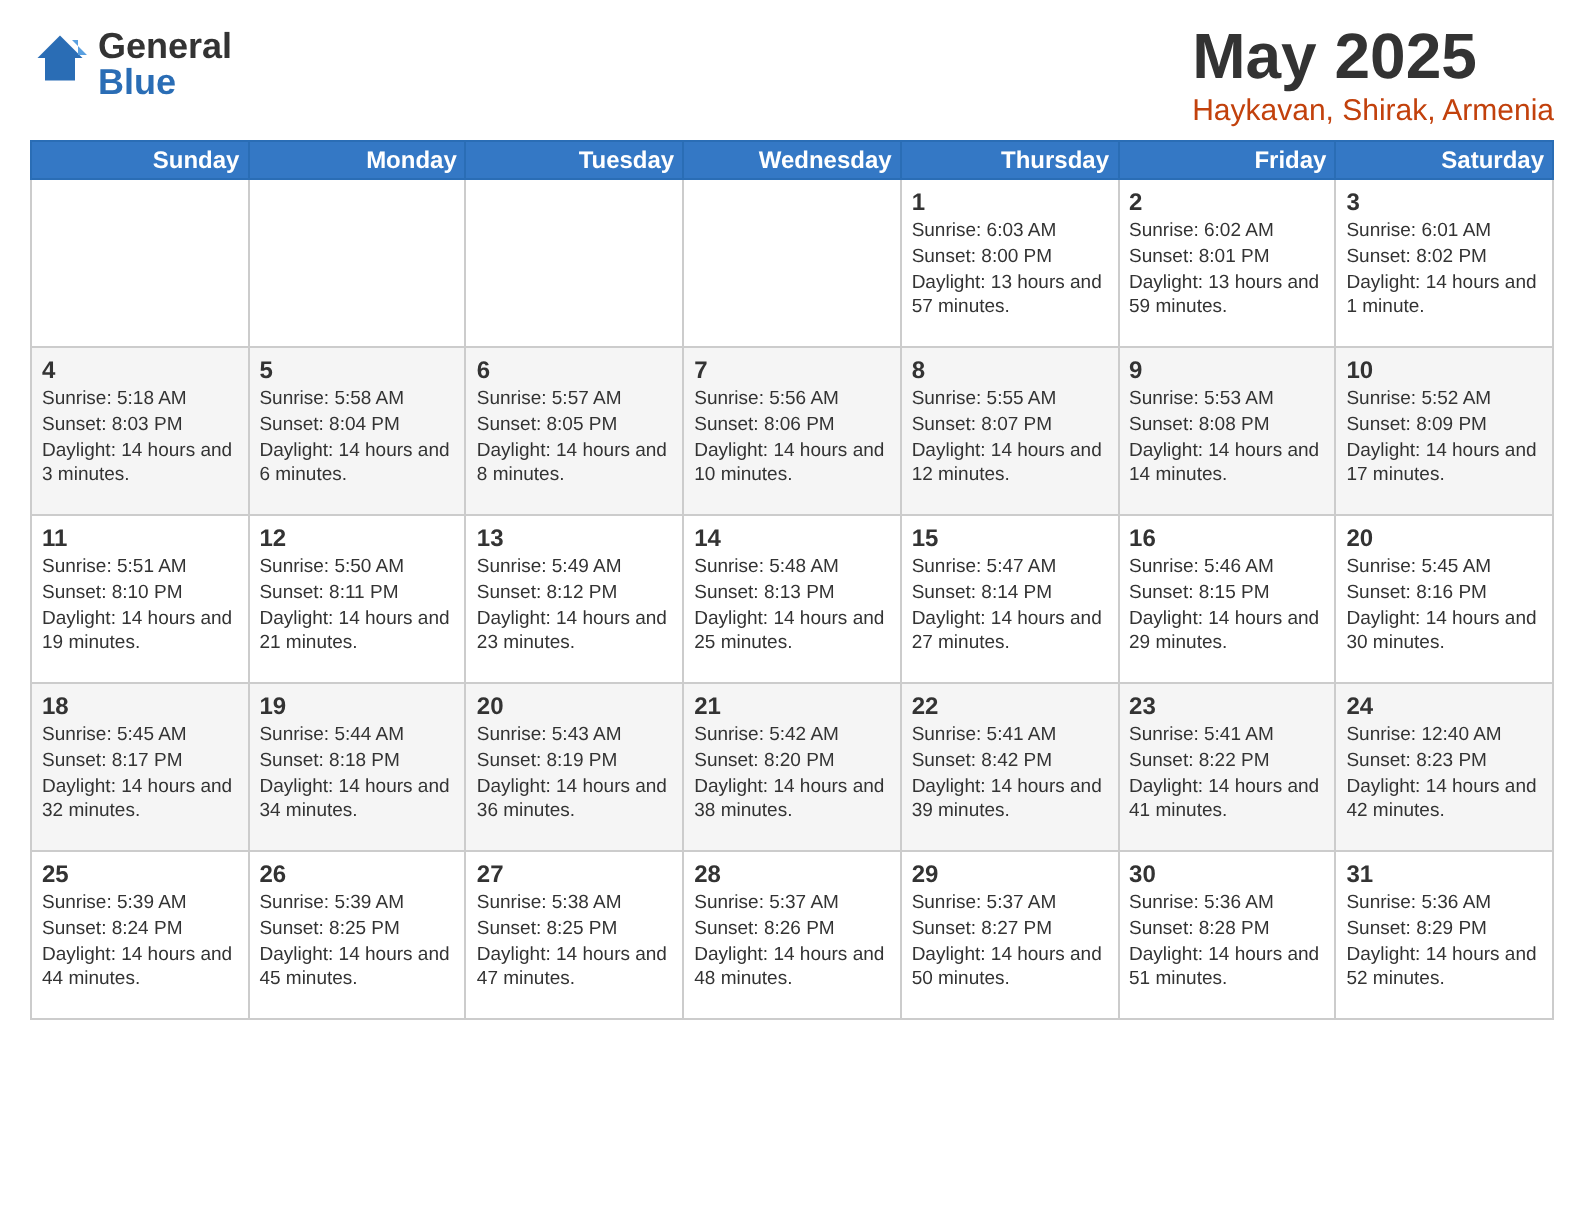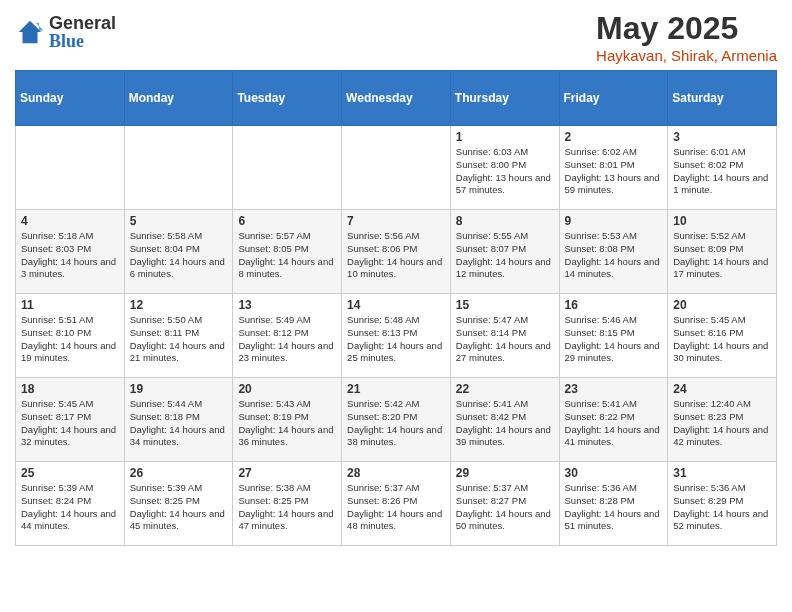--- a/index.html
+++ b/index.html
@@ -16,32 +16,31 @@
       padding: 10px 15px;
     }
     .header {
       display: flex;
       justify-content: space-between;
       align-items: flex-start;
       margin-bottom: 6px;
     }
     .logo {
       display: flex;
-      align-items: center;
       margin-top: 4px;
     }
     .logo-text {
       display: flex;
       flex-direction: column;
       font-size: 18px;
       font-weight: bold;
       line-height: 1;
     }
     .logo-general { color: #333; }
-    .logo-blue { color: #2a6db5; font-family: Liberation Serif, serif; }
+    .logo-blue { color: #2a6db5; }
     .logo-icon {
       width: 30px;
       height: 30px;
       margin-right: 4px;
     }
     .title-block {
     }
     .title-block h1 {
       font-size: 32px;
       font-weight: bold;
@@ -55,22 +54,22 @@
     .calendar {
       width: 100%;
       border-collapse: collapse;
       border: 1px solid #ccc;
     }
     .calendar th {
       background: #3478c5;
       color: #fff;
       font-size: 12px;
       font-weight: bold;
-      padding: 20px 4px;
-      text-align: left;
+      padding: 2px 4px;
+      text-align: right;
       border: 1px solid #2a6db5;
     }
     .calendar td {
       width: calc(100% / 7);
       vertical-align: top;
       padding: 4px 5px;
       border: 1px solid #ccc;
       font-size: 10px;
       color: #333;
       background: #fff;

